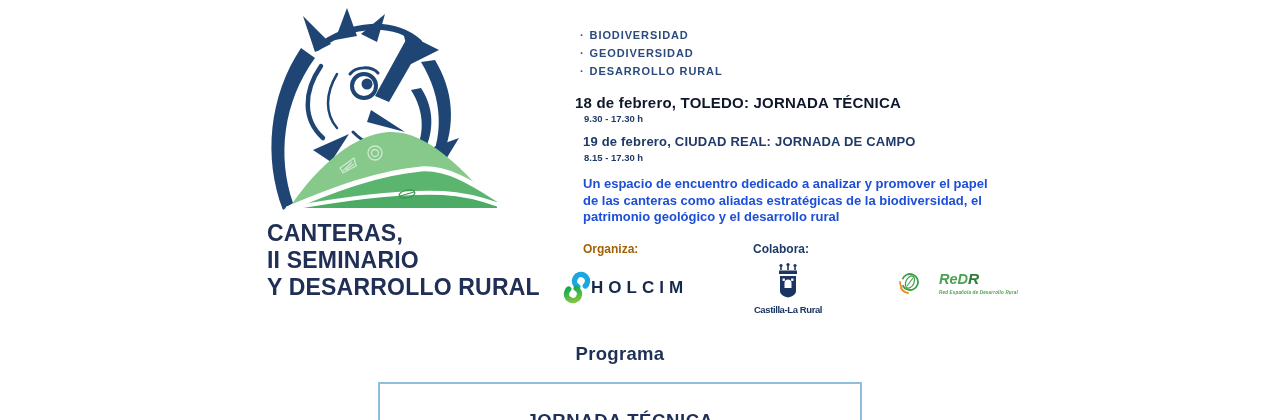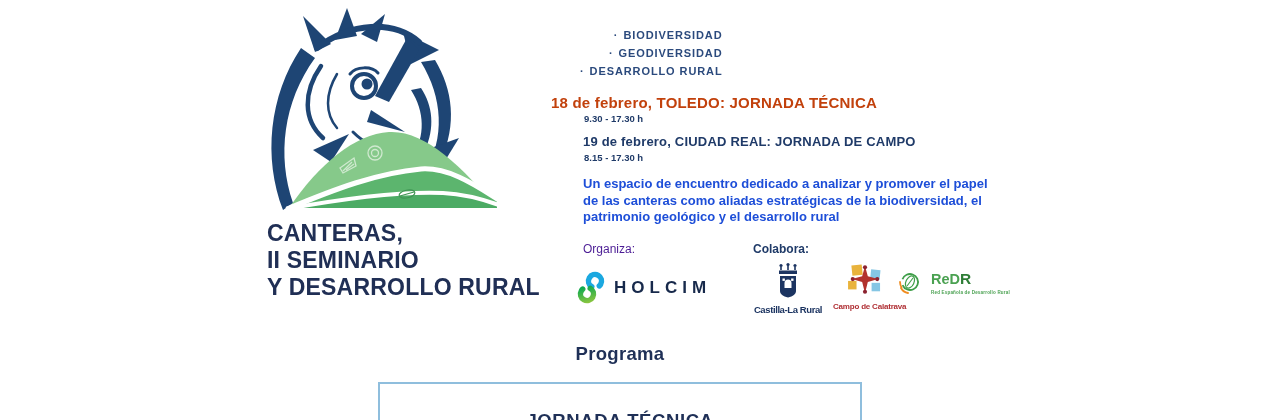--- a/index.html
+++ b/index.html
@@ -7,44 +7,44 @@
     position:relative;width:1280px;height:420px;background:#ffffff;
     overflow:hidden;font-family:"Liberation Sans",sans-serif;
   }
   .abs{position:absolute;}
 
   
   .seminar-title{left:267px;top:220px;color:#202f55;font-weight:bold;
     font-size:23px;line-height:27px;letter-spacing:.2px;}
   
   .topics{left:580px;top:26px;color:#2b4a7d;font-weight:bold;font-size:11px;
-    letter-spacing:.9px;text-align:right;}
+    letter-spacing:.9px;}
   .topics .row{line-height:18px;white-space:nowrap;}
   .topics .dot{margin-right:5px;}
-  .event-h1{left:551px;top:94px;color:#c2410c;font-weight:bold;font-size:15px;
+  .event-h1{left:575px;top:94px;color:#0f172a;font-weight:bold;font-size:15px;
     letter-spacing:.2px;white-space:nowrap;}
   .event-t1{left:584px;top:113px;color:#1f3a68;font-weight:bold;font-size:9.5px;}
   .event-h2{left:583px;top:134px;color:#1f3a68;font-weight:bold;font-size:13px;
     letter-spacing:.2px;white-space:nowrap;}
   .event-t2{left:584px;top:152px;color:#1f3a68;font-weight:bold;font-size:9.5px;}
   .descr{left:583px;top:176px;width:430px;color:#1d4ed8;font-weight:bold;
     font-size:13px;line-height:16.5px;}
-  .org-label{left:583px;top:242px;color:#4c1d95;font-weight:normal;font-size:12px;text-align:right;}
+  .org-label{left:583px;top:242px;color:#a16207;font-weight:bold;font-size:12px;text-align:right;}
   .colab-label{left:753px;top:242px;color:#1f3a68;font-weight:bold;font-size:12px;}
 
   
-  .holcim{left:577px;top:271px;display:flex;align-items:center;gap:9px;}
+  .holcim{left:563px;top:271px;display:flex;align-items:center;gap:0;}
   .holcim-word{color:#17294b;font-weight:bold;font-size:17px;letter-spacing:5px;}
   .castilla{left:747px;top:263px;width:82px;text-align:center;}
   .castilla-word{color:#1c3461;font-weight:bold;font-size:9.5px;letter-spacing:-.4px;
     margin-top:1px;white-space:nowrap;}
   .calatrava{left:833px;top:264px;width:64px;text-align:center;}
   .calatrava-word{color:#b03035;font-weight:bold;font-size:8px;letter-spacing:-.2px;
     margin-top:2px;white-space:nowrap;}
-  .redr{left:899px;top:272px;display:flex;gap:10px;align-items:flex-start;}
+  .redr{left:899px;top:272px;display:flex;gap:18px;align-items:flex-start;font-style:italic;}
   .redr-text{line-height:13px;}
   .redr-main{color:#4aa151;font-weight:bold;font-size:14.5px;}
   .redr-last{color:#2e7d36;font-weight:bold;font-size:15.5px;}
   .redr-tag{color:#4aa151;font-size:4.5px;font-weight:bold;letter-spacing:.2px;}
 
   
   .programa{left:378px;top:343px;width:484px;text-align:center;color:#1f3057;
     font-weight:bold;font-size:18.5px;letter-spacing:.3px;}
   .jornada-box{left:378px;top:382px;width:480px;height:60px;
     border:2px solid #8fbedd;background:#fff;}
@@ -159,34 +159,20 @@
         <rect x="3" y="7.5" width="18" height="3.5"></rect>
         <path d="M4,13 H20 V28 C20,31 17,33.5 12,34.5 C7,33.5 4,31 4,28 Z"></path>
       </g>
       <path d="M8.5,25 V20 A3.5,3.5 0 0 1 15.5,20 V25 Z" fill="#ffffff"></path>
       <rect x="6.5" y="15.5" width="2.4" height="2.4" fill="#ffffff"></rect>
       <rect x="15.1" y="15.5" width="2.4" height="2.4" fill="#ffffff"></rect>
     </svg>
     <div class="castilla-word">Castilla-La Rural</div>
   </div>
 
-  <div class="abs calatrava">
-    <svg width="40" height="32" viewBox="0 0 40 34" aria-hidden="true">
-      <rect x="6" y="1" width="11" height="11" fill="#e9b33c" transform="rotate(-6 11 6)"></rect>
-      <rect x="26" y="6" width="10" height="10" fill="#85c6e4" transform="rotate(6 31 11)"></rect>
-      <rect x="2" y="18" width="9" height="9" fill="#e9b33c"></rect>
-      <rect x="27" y="20" width="9" height="9" fill="#85c6e4"></rect>
-      <path d="M20,2 L23,13 L34,16 L23,19 L20,31 L17,19 L6,16 L17,13 Z" fill="#b2322d"></path>
-      <circle cx="20" cy="3.5" r="2.2" fill="#8c2230"></circle>
-      <circle cx="33" cy="16" r="2.2" fill="#8c2230"></circle>
-      <circle cx="20" cy="29.5" r="2.2" fill="#8c2230"></circle>
-      <circle cx="7" cy="16" r="2.2" fill="#8c2230"></circle>
-    </svg>
-    <div class="calatrava-word">Campo de Calatrava</div>
-  </div>
 
   <div class="abs redr">
     <svg width="22" height="22" viewBox="0 0 22 22" aria-hidden="true">
       <circle cx="11" cy="10" r="8" fill="none" stroke="#3f9e49" stroke-width="1.8" stroke-dasharray="44 7" transform="rotate(200 11 10)"></circle>
       <ellipse cx="11" cy="10" rx="4" ry="6.5" fill="none" stroke="#3f9e49" stroke-width="1.2" transform="rotate(25 11 10)"></ellipse>
       <path d="M8,14 L14,6" stroke="#3f9e49" stroke-width="1.1" fill="none"></path>
       <path d="M2,16 A10,10 0 0 0 9,21" stroke="#ef8c1f" stroke-width="1.8" fill="none" stroke-linecap="round"></path>
       <path d="M1,10 A11,11 0 0 0 2.6,15.5" stroke="#ef8c1f" stroke-width="1.8" fill="none" stroke-linecap="round"></path>
     </svg>
     <div class="redr-text">

